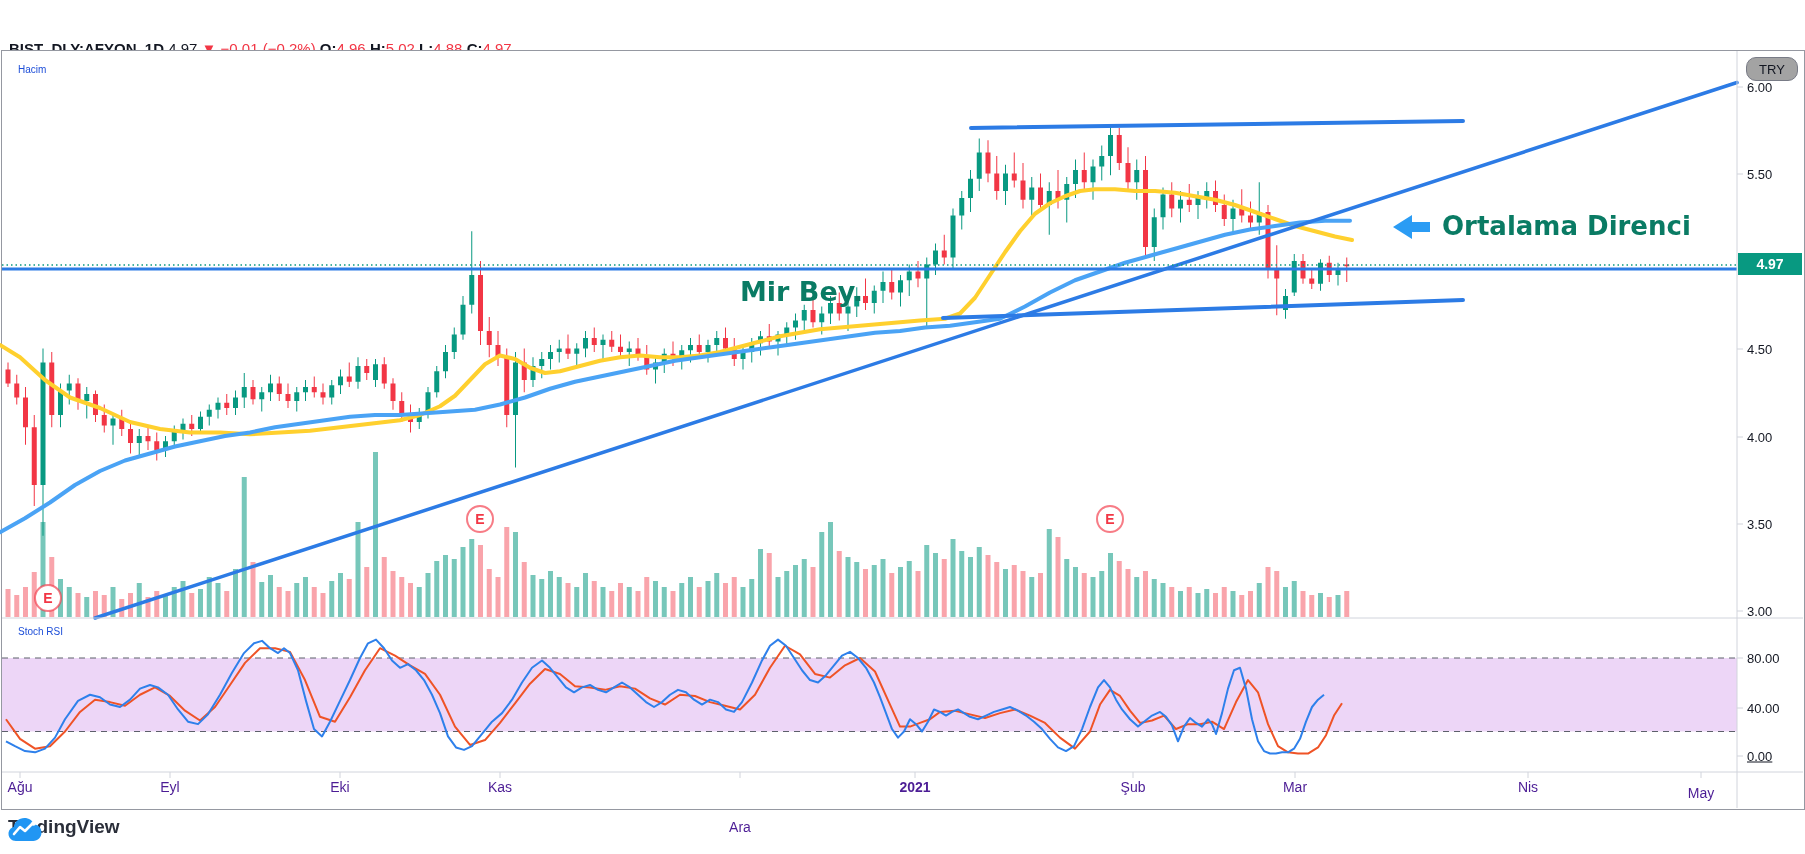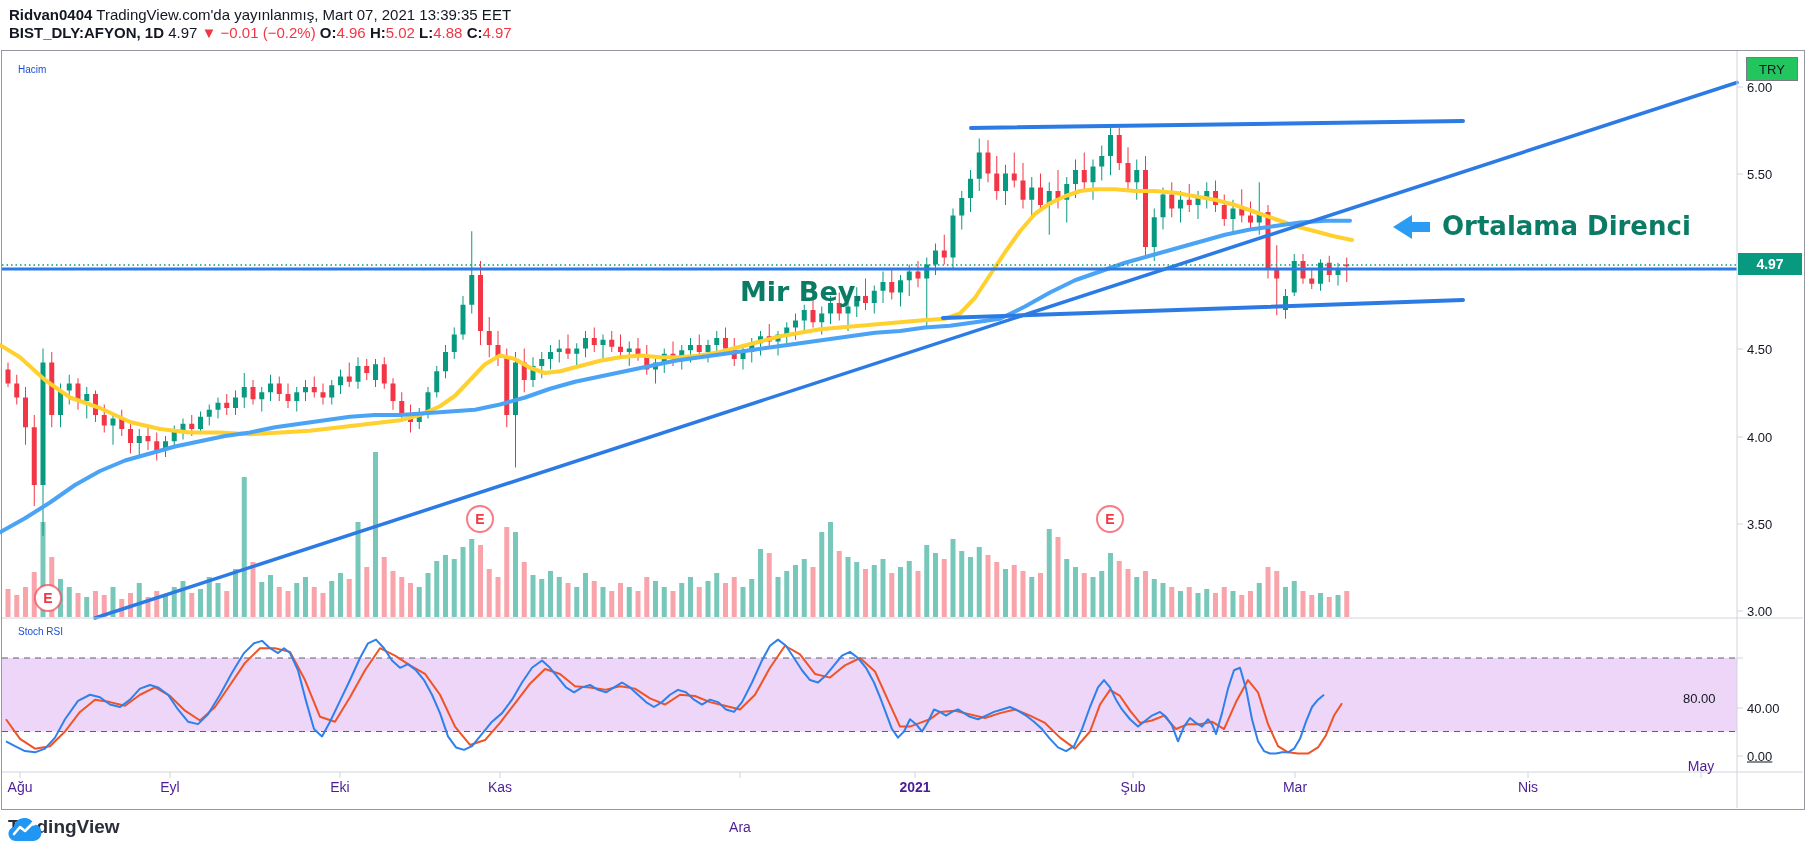--- a/index.html
+++ b/index.html
@@ -8,35 +8,34 @@
   .hdr{position:absolute;left:9px;font-size:15px;line-height:18px;white-space:pre;}
   .hdr b{font-weight:bold;}
   .red{color:#F23645;}
   .chart-box{position:absolute;left:1px;top:50px;width:1802px;height:758px;
              border:1px solid #9598a1;background:#fff;}
   svg{position:absolute;left:0;top:0;}
   .pane-label{position:absolute;font-size:10px;color:#1d4ed8;}
   .axis-label{position:absolute;font-size:13px;color:#131722;transform:translateY(-50%);}
   .month-label{position:absolute;font-size:14px;color:#4c1d95;transform:translateX(-50%);}
   .try-badge{position:absolute;left:1746px;top:57px;width:50px;height:22px;border:1px solid #787b86;
-             border-radius:0;font-size:13px;display:flex;align-items:center;justify-content:center;
-             background:#22c55e;color:#131722;}
+             border-radius:10px;font-size:13px;display:flex;align-items:center;justify-content:center;
+             background:#a3a3a3;color:#131722;}
   .price-badge{position:absolute;left:1738px;top:253px;width:64px;height:22px;background:#089981;
              color:#fff;font-weight:bold;font-size:14px;display:flex;align-items:center;justify-content:center;}
   .annot{position:absolute;font-weight:bold;color:#0a7b64;font-family:"DejaVu Sans",sans-serif;}
   .footer{position:absolute;left:8px;top:816px;display:flex;align-items:center;gap:7px;}
   .footer-text{font-size:19px;font-weight:600;color:#2a2e39;}
 </style>
 </head>
 <body>
 
 <div class="page">
 
-  <div class="hdr" style="top:6px;"><b>Ridvan0404</b><span> TradingView.com'da yayınlanmış, Mart 07, 2021 13:39:35 EET</span></div>
-  <div class="hdr" style="top:24px;"><b>BIST_DLY:AFYON, 1D</b><span> <span>4.97</span> </span><span class="red">▼ −0.01 (−0.2%)</span><span> </span><b>O:</b><span class="red">4.96</span><span> </span><b>H:</b><span class="red">5.02</span><span> </span><b>L:</b><span class="red">4.88</span><span> </span><b>C:</b><span class="red">4.97</span></div>
+  <div class="hdr" style="top:40px;"><b>BIST_DLY:AFYON, 1D</b><span> <span>4.97</span> </span><span class="red">▼ −0.01 (−0.2%)</span><span> </span><b>O:</b><span class="red">4.96</span><span> </span><b>H:</b><span class="red">5.02</span><span> </span><b>L:</b><span class="red">4.88</span><span> </span><b>C:</b><span class="red">4.97</span></div>
 
   <div class="chart-box"></div>
 
   <svg id="cv" width="1805" height="854" viewBox="0 0 1805 854">
       <rect x="2" y="658" width="1735" height="73.5" fill="#EDD6F7"></rect>
       <line x1="2" y1="658" x2="1737" y2="658" stroke="#5d606b" stroke-width="1" stroke-dasharray="6 5"></line>
       <line x1="2" y1="731.5" x2="1737" y2="731.5" stroke="#5d606b" stroke-width="1" stroke-dasharray="6 5"></line>
       <rect x="5.5" y="589" width="5" height="28" fill="rgba(242,54,69,0.45)"></rect>
       <rect x="14.25" y="595" width="5" height="22" fill="rgba(242,54,69,0.45)"></rect>
       <rect x="23" y="587" width="5" height="30" fill="rgba(242,54,69,0.45)"></rect>
@@ -556,27 +555,27 @@
     </svg>
     <span class="footer-text">TradingView</span>
   </div>
 
 <div class="axis-label" style="left: 1747px; top: 87px;">6.00</div>
     <div class="axis-label" style="left: 1747px; top: 174px;">5.50</div>
     <div class="axis-label" style="left: 1747px; top: 349px;">4.50</div>
     <div class="axis-label" style="left: 1747px; top: 437px;">4.00</div>
     <div class="axis-label" style="left: 1747px; top: 524px;">3.50</div>
     <div class="axis-label" style="left: 1747px; top: 611px;">3.00</div>
-    <div class="axis-label" style="left: 1683px; top: 658px; margin-top: 40px;">80.00</div>
+    <div class="axis-label" style="left: 1747px; top: 658px;">80.00</div>
     <div class="axis-label" style="left: 1747px; top: 708px;">40.00</div>
     <div class="axis-label" style="left: 1747px; top: 756px; text-decoration: underline;">0.00</div>
     <div class="month-label" style="left: 20px; top: 779px;">Ağu</div>
     <div class="month-label" style="left: 170px; top: 779px;">Eyl</div>
     <div class="month-label" style="left: 340px; top: 779px;">Eki</div>
     <div class="month-label" style="left: 500px; top: 779px;">Kas</div>
     <div class="month-label" style="left: 740px; top: 779px; margin-top: 40px;">Ara</div>
     <div class="month-label" style="left: 915px; top: 779px; font-weight: bold;">2021</div>
     <div class="month-label" style="left: 1133px; top: 779px;">Şub</div>
     <div class="month-label" style="left: 1295px; top: 779px; text-align: center;">Mar</div>
     <div class="month-label" style="left: 1528px; top: 779px;">Nis</div>
-    <div class="month-label" style="left: 1701px; top: 758px;">May</div>
+    <div class="month-label" style="left: 1701px; top: 785px;">May</div>
 
 </div>
 
 </body></html>

